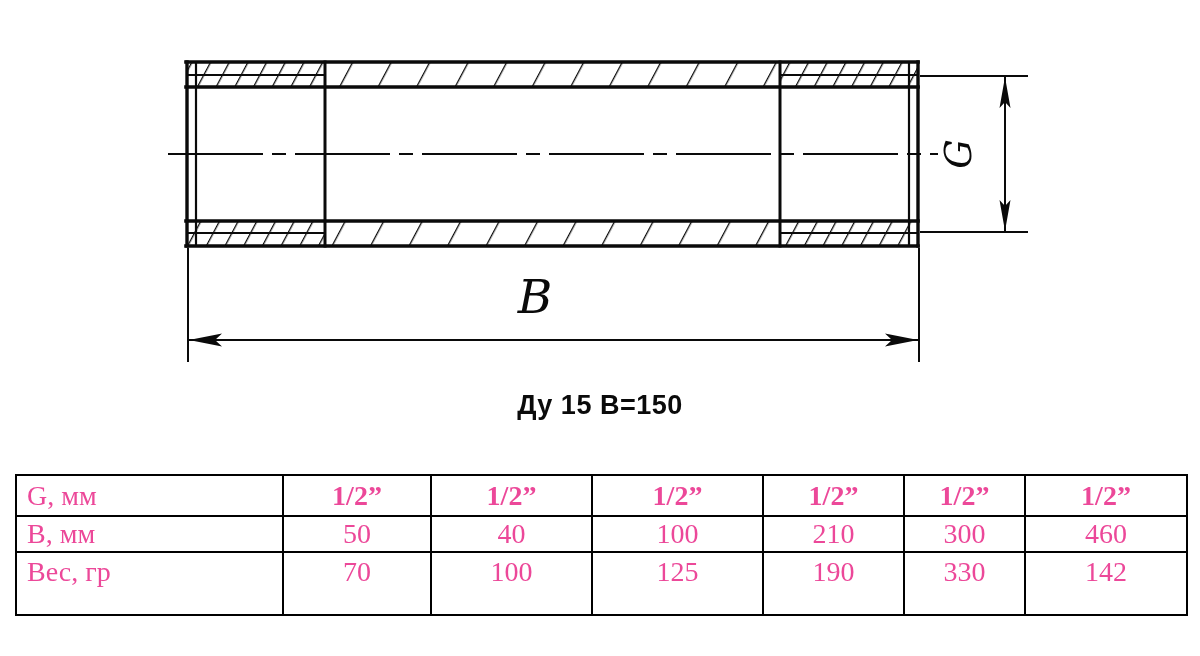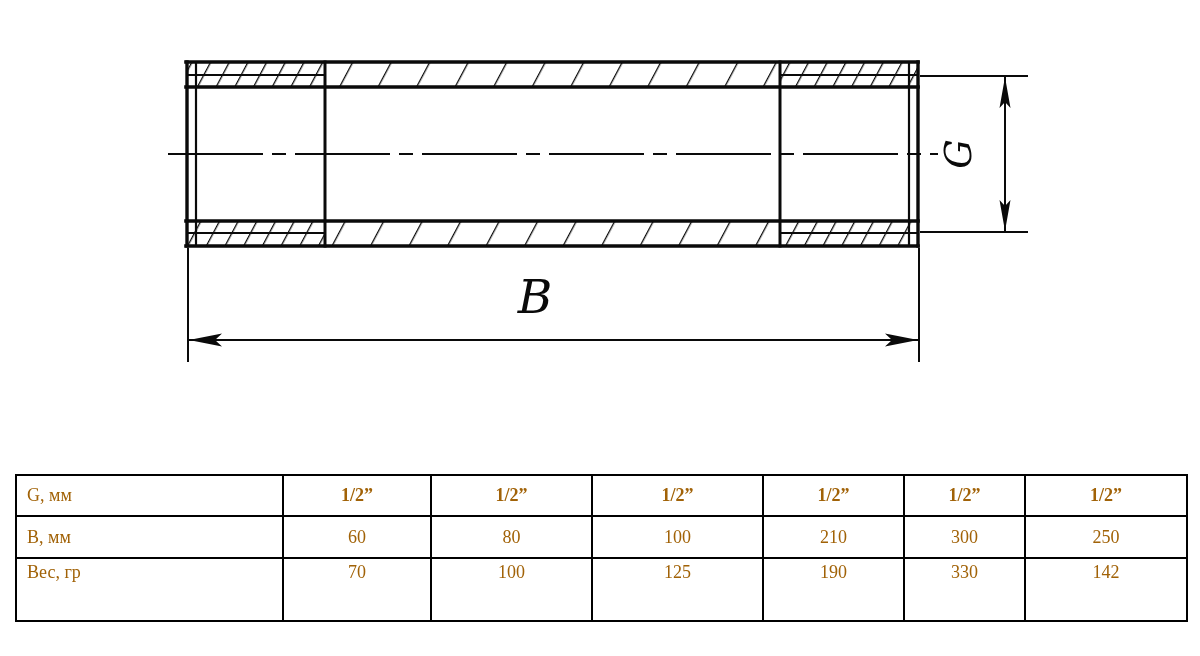--- a/index.html
+++ b/index.html
@@ -40,36 +40,36 @@
     letter-spacing: 0.5px;
   }
   table.spec {
     position: absolute;
     left: 15px;
     top: 474px;
     width: 1171px;
     border-collapse: collapse;
     table-layout: fixed;
     font-family: "Liberation Serif", serif;
-    font-size: 18px;
-    color: #a16207;
+    font-size: 28px;
+    color: #ec4899;
   }
   table.spec td {
     border: 2px solid #000000;
     padding: 0;
     vertical-align: middle;
   }
   table.spec td.label {
     text-align: left;
     padding-left: 10px;
   }
   table.spec td.val { text-align: center; }
   table.spec tr.r1 { height: 41px; }
   table.spec tr.r1 td.val { font-weight: 700; border-radius: 12px; }
-  table.spec tr.r2 { height: 42px; }
+  table.spec tr.r2 { height: 36px; }
   table.spec tr.r3 { height: 63px; }
   table.spec tr.r3 td { vertical-align: top; padding-top: 3px; }
 </style>
 </head>
 <body>
 
 <div class="canvas">
 
   <svg class="drawing-svg" width="1200" height="465" viewBox="0 0 1200 465">
     <defs>
@@ -132,20 +132,21 @@
         <line x1="188" y1="248" x2="188" y2="362"></line>
         <line x1="919" y1="248" x2="919" y2="362"></line>
         <line x1="189" y1="340" x2="918" y2="340"></line>
       </g>
       <polygon points="189,340 222,333.5 215,340 222,346.5" fill="#0a0a0a"></polygon>
       <polygon points="918,340 885,333.5 892,340 885,346.5" fill="#0a0a0a"></polygon>
       <text class="dim-label-b" x="535" y="313" text-anchor="middle">B</text>
     </g>
   </svg>
 
+  <div class="caption">Ду 15 В=150</div>
 
   <table class="spec">
     <colgroup>
       <col style="width:267px">
         <col style="width:148px">
         <col style="width:161px">
       <col style="width:171px">
         <col style="width:141px">
         <col style="width:121px">
       <col style="width:162px">
@@ -155,26 +156,26 @@
         <td class="label">G, мм</td>
         <td class="val">1/2”</td>
         <td class="val">1/2”</td>
         <td class="val">1/2”</td>
         <td class="val">1/2”</td>
         <td class="val">1/2”</td>
         <td class="val">1/2”</td>
       </tr>
       <tr class="r2">
         <td class="label">В, мм</td>
-        <td class="val">60</td>
-        <td class="val">80</td>
+        <td class="val">50</td>
+        <td class="val">40</td>
         <td class="val">100</td>
         <td class="val">210</td>
         <td class="val">300</td>
-        <td class="val">250</td>
+        <td class="val">460</td>
       </tr>
       <tr class="r3">
         <td class="label">Вес, гр</td>
         <td class="val">70</td>
         <td class="val">100</td>
         <td class="val">125</td>
         <td class="val">190</td>
         <td class="val">330</td>
         <td class="val">142</td>
       </tr>

